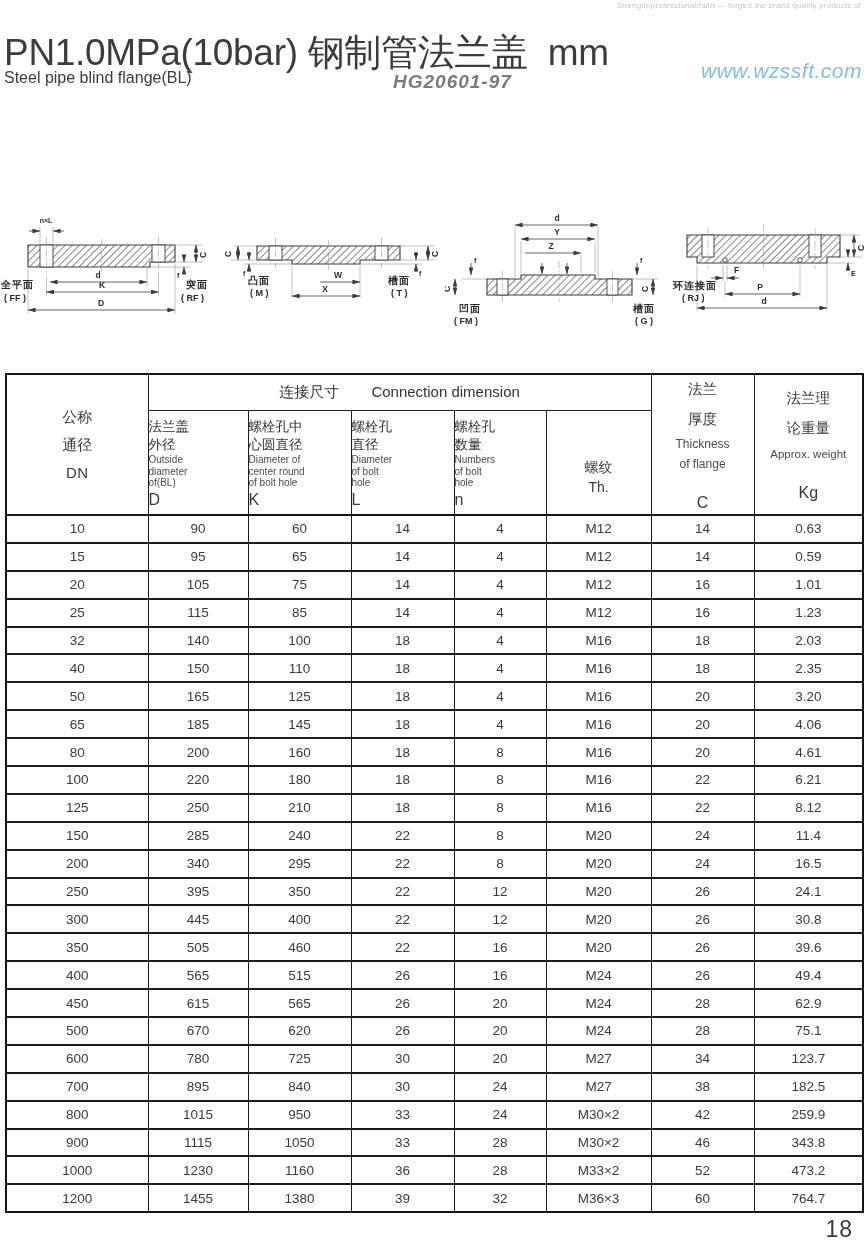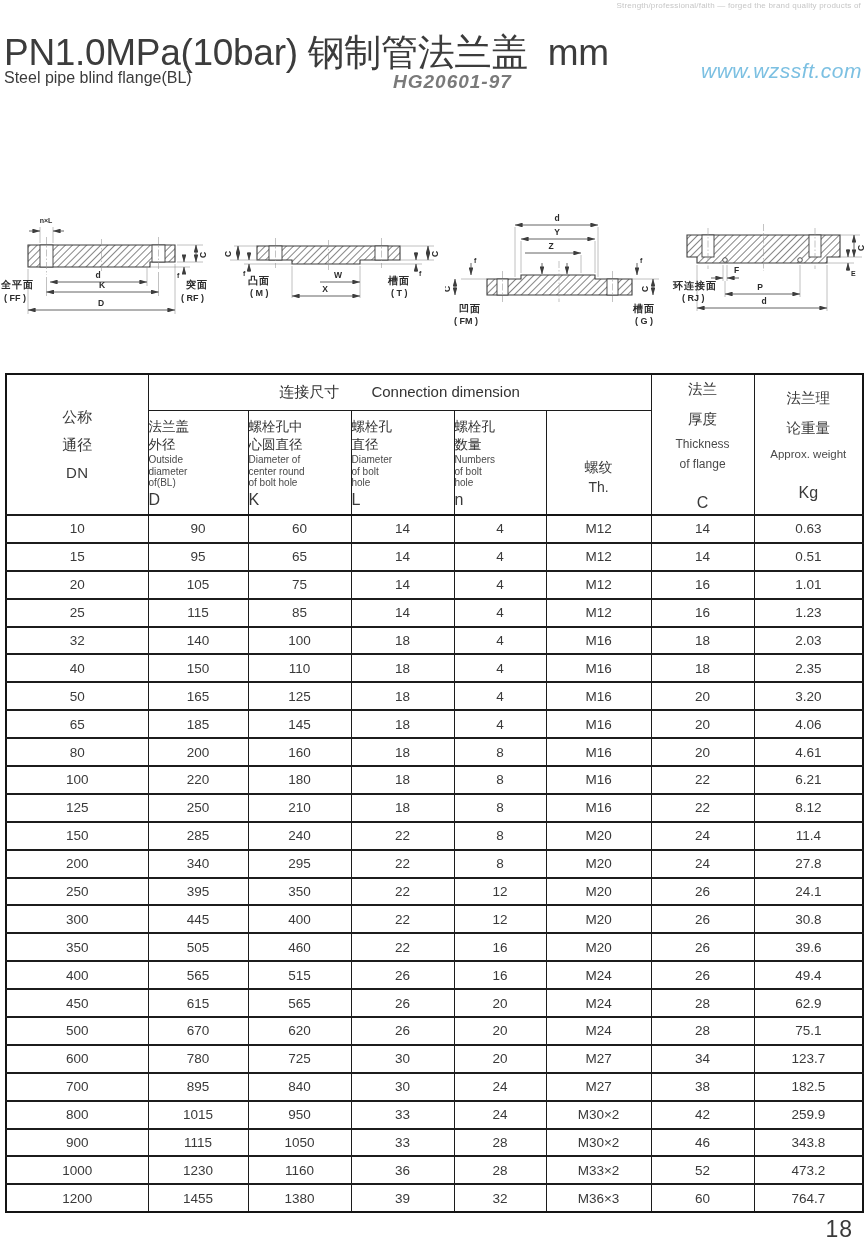--- a/index.html
+++ b/index.html
@@ -319,21 +319,21 @@
           <td>0.63</td>
         </tr>
         <tr>
           <td>15</td>
           <td>95</td>
           <td>65</td>
           <td>14</td>
           <td>4</td>
           <td>M12</td>
           <td>14</td>
-          <td>0.51</td>
+          <td>0.59</td>
         </tr>
         <tr>
           <td>20</td>
           <td>105</td>
           <td>75</td>
           <td>14</td>
           <td>4</td>
           <td>M12</td>
           <td>16</td>
           <td>1.01</td>
@@ -429,21 +429,21 @@
           <td>11.4</td>
         </tr>
         <tr>
           <td>200</td>
           <td>340</td>
           <td>295</td>
           <td>22</td>
           <td>8</td>
           <td>M20</td>
           <td>24</td>
-          <td>27.8</td>
+          <td>16.5</td>
         </tr>
         <tr>
           <td>250</td>
           <td>395</td>
           <td>350</td>
           <td>22</td>
           <td>12</td>
           <td>M20</td>
           <td>26</td>
           <td>24.1</td>

